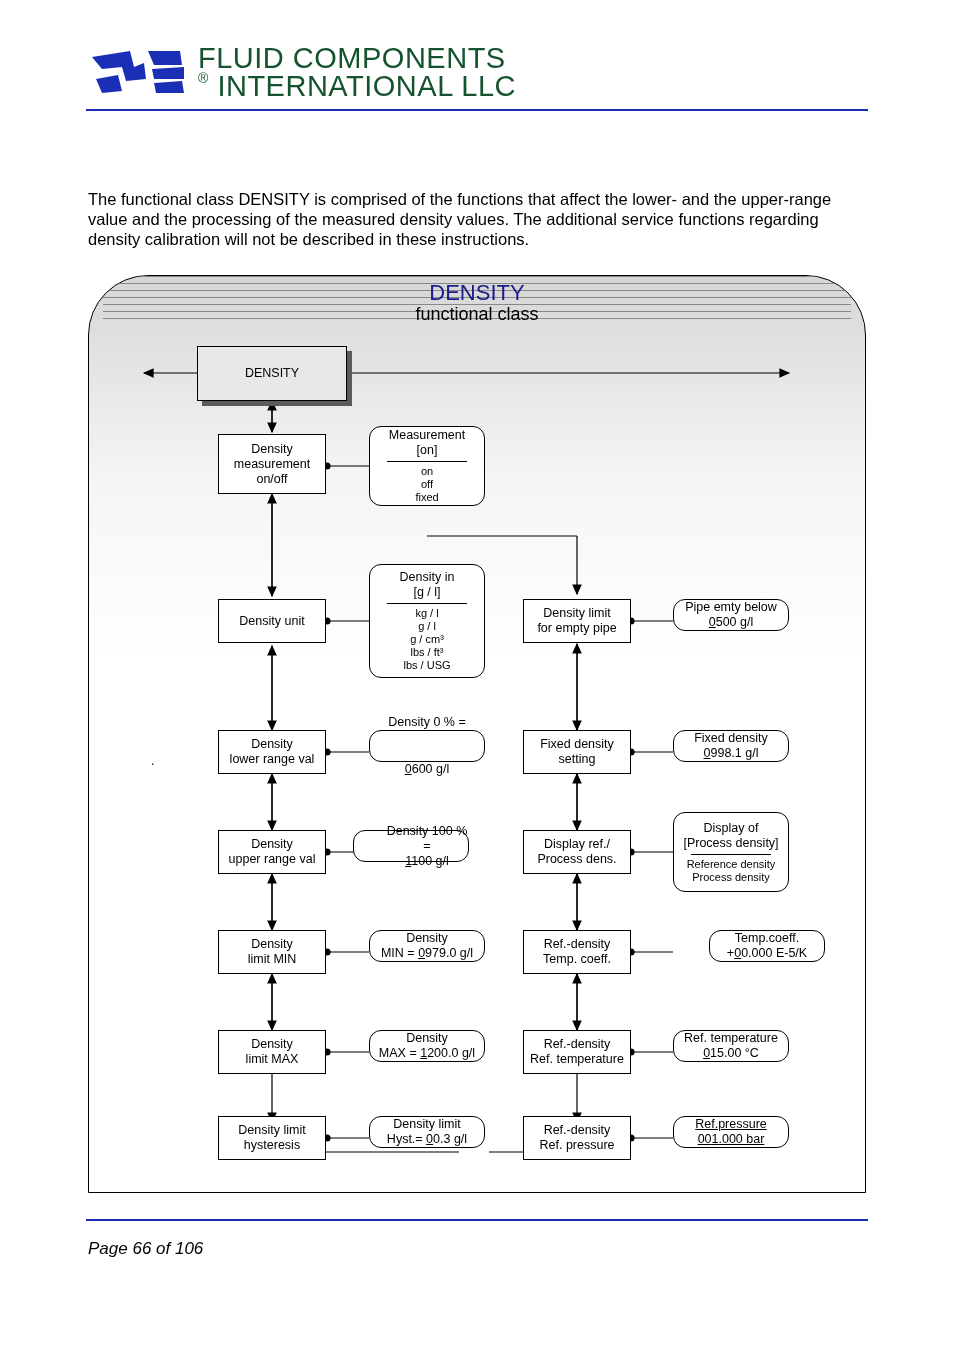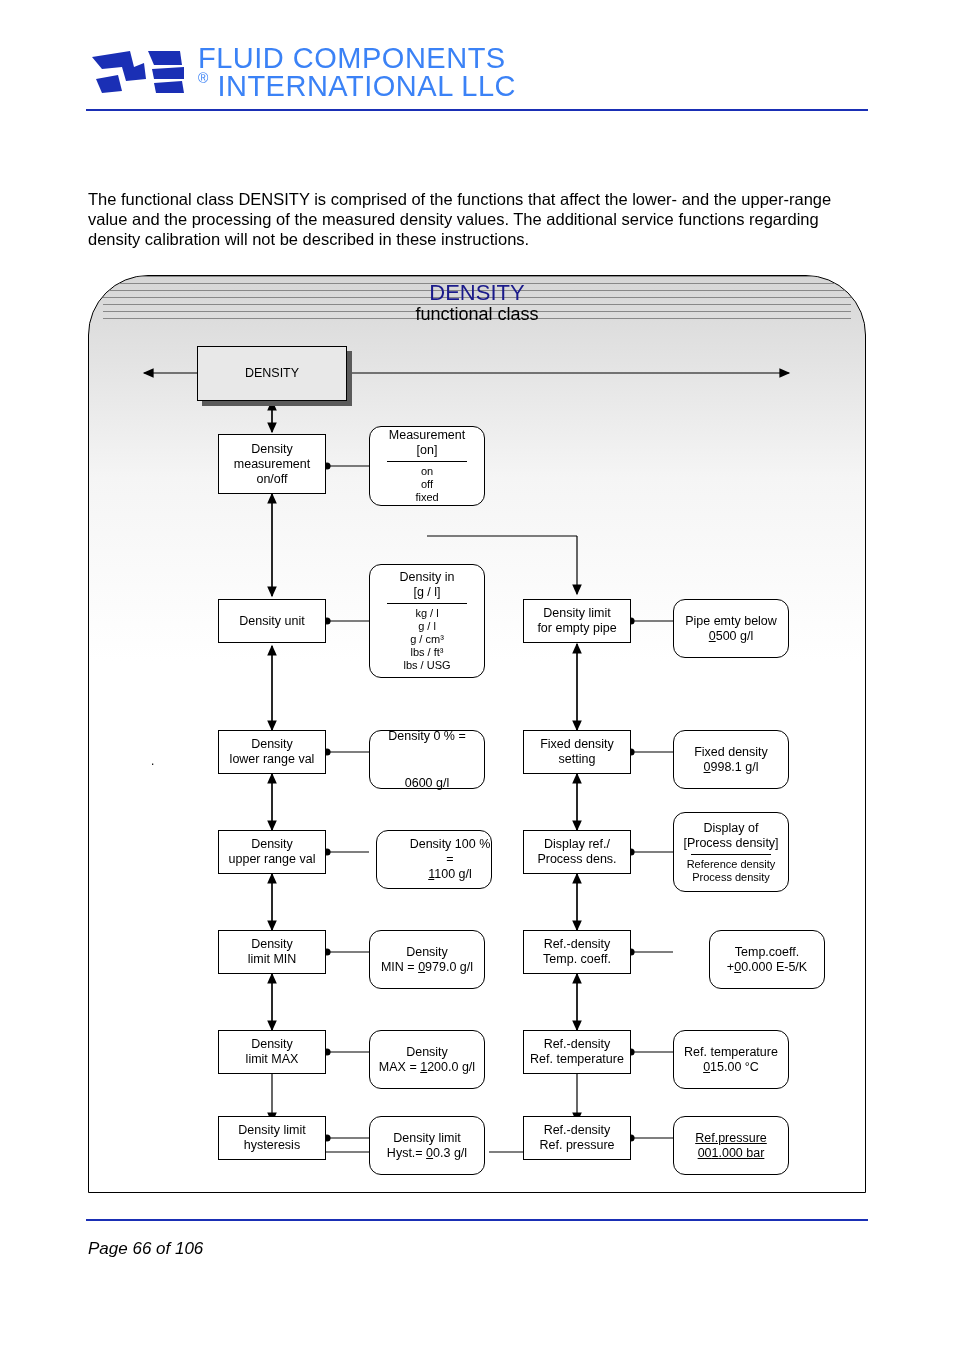--- a/index.html
+++ b/index.html
@@ -13,21 +13,21 @@
   .header {
     padding: 44px 0 0 92px;
   }
   .logo-wrap {
     display: flex;
     align-items: center;
     gap: 6px;
   }
   .logo-text {
     font-family: Impact, "Arial Black", sans-serif;
-    color: #3b82f6;
+    color: #14532d;
     line-height: 0.98;
     letter-spacing: 0.5px;
   }
   .logo-text .line { font-size: 29px; }
   .logo-text .reg { font-size: 14px; vertical-align: top; }
   .hr-top {
     margin: 8px 86px 0 86px;
     height: 2px;
     background: #1a2fb5;
   }
@@ -93,21 +93,21 @@
   .box {
     background: #fff;
     border: 1px solid #000;
     width: 108px; height: 44px;
   }
   .box.tall { height: 60px; }
   .rbox {
     background: #fff;
     border: 1.5px solid #000;
     border-radius: 12px;
-    width: 116px; height: 59px;
+    width: 116px; height: 32px;
   }
   .rbox .sep {
     width: 70%; border-top: 1px solid #000;
     margin: 3px 0;
   }
   .rbox.tall { height: 80px; }
   .rbox.big { width: 116px; height: 114px; }
   .rbox small, .box small { font-size: 11px; display: block; }
   .u { text-decoration: underline; }
   .dot {
@@ -284,21 +284,21 @@
     <small>kg / l</small>
     <small>g / l</small>
     <small>g / cm³</small>
     <small>lbs / ft³</small>
     <small>lbs / USG</small>
   </div>
   <div class="rbox" style="left:280px; top:454px;gap:32px;">
     <span>Density 0 % =</span>
     <span><span class="u">0</span><span>600 g/l</span></span>
   </div>
-  <div class="rbox" style="left:287px; top:554px;padding-left:32px;">
+  <div class="rbox" style="left:264px; top:554px;padding-left:32px;">
     <span>Density 100 % =</span>
     <span><span class="u">1</span><span>100 g/l</span></span>
   </div>
   <div class="rbox" style="left:280px; top:654px;">
     <span>Density</span>
     <span><span>MIN = </span><span class="u">0</span><span>979.0 g/l</span></span>
   </div>
   <div class="rbox" style="left:280px; top:754px;">
     <span>Density</span>
     <span><span>MAX = </span><span class="u">1</span><span>200.0 g/l</span></span>

